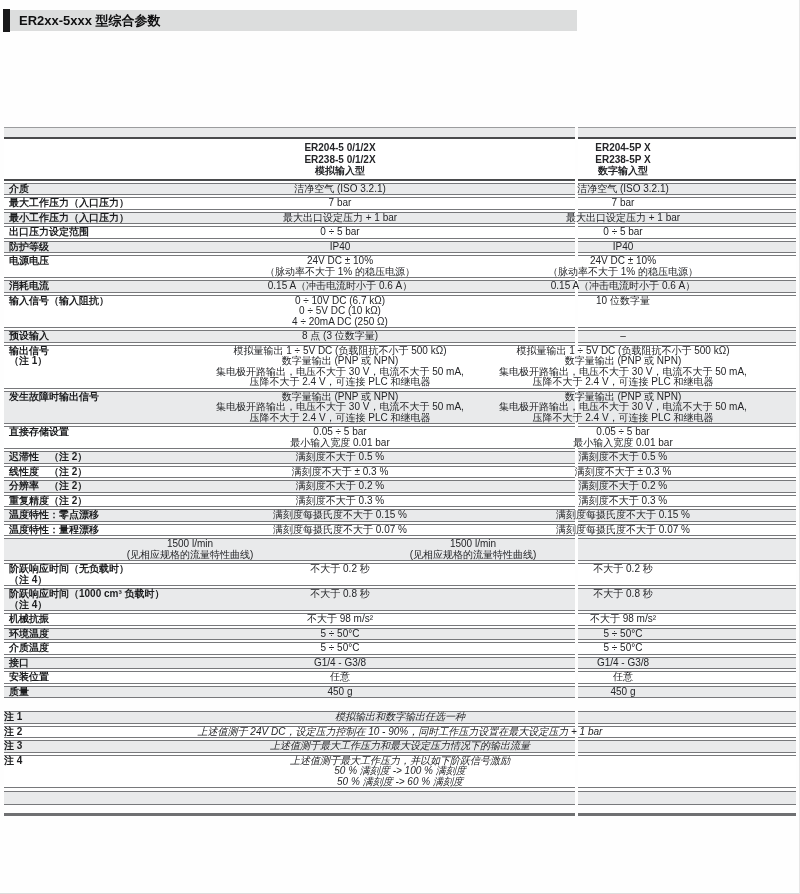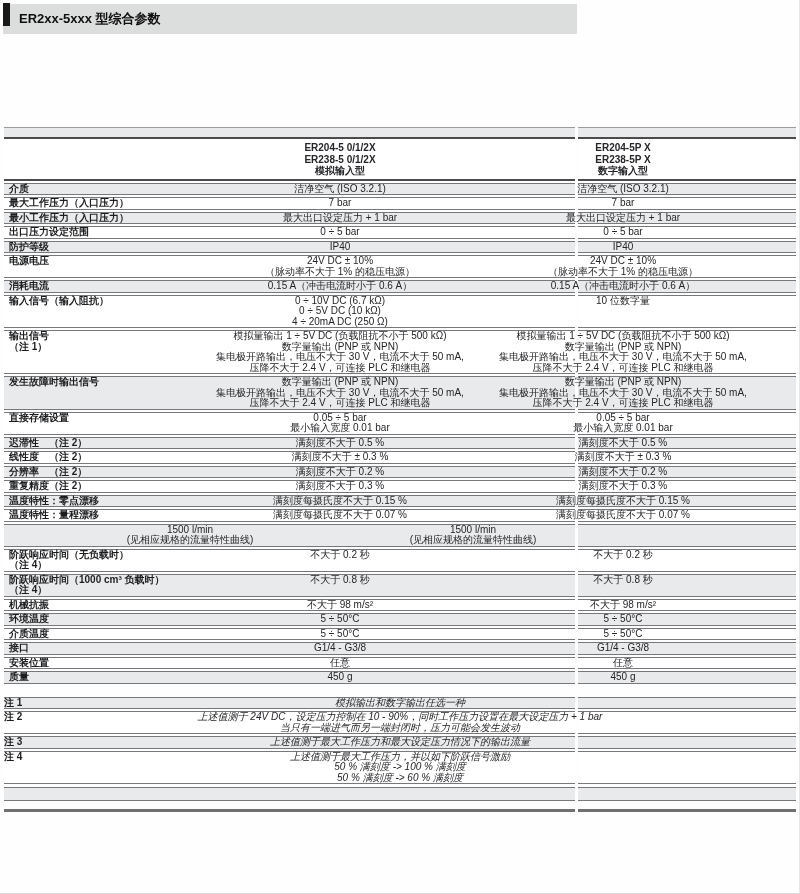--- a/index.html
+++ b/index.html
@@ -10,21 +10,21 @@
     background:#ffffff;
   }
   .page {
     position:relative; width:800px; height:894px;
     background:#fefefe; overflow:hidden;
     border-right:1px solid #e6e6e6; border-bottom:1px solid #dcdcdc;
   }
 
   
   .title-bar {
-    position:absolute; left:3px; top:4px; width:574px; height:30px;
+    position:absolute; left:3px; top:10px; width:574px; height:21px;
     background:var(--title-bar-bg,#dcdddd);
   }
   .accent {
     position:absolute; left:0; top:-1px; width:7px; height:23px;
     background:var(--accent-bar,#19191a);
   }
   .title {
     position:absolute; left:16px; top:50%; transform:translateY(-50%);
     font-size:13px; font-weight:700; color:#0f0f10; white-space:nowrap;
   }
@@ -265,20 +265,38 @@
             <div class="v1">
               <div>0 ÷ 10V DC (6.7 kΩ)</div>
               <div>0 ÷ 5V DC (10 kΩ)</div>
               <div>4 ÷ 20mA DC  (250 Ω)</div>
             </div>
             <div class="v2">
               <div>10 位数字量</div>
             </div>
           </div>
         </div>
+        <div class="row shade">
+          <div class="bg">
+            <div class="cl"></div>
+            <div class="cg"></div>
+            <div class="cr"></div>
+          </div>
+          <div class="content">
+            <div class="lab">
+              <div>预设输入</div>
+            </div>
+            <div class="v1">
+              <div>8 点 (3 位数字量)</div>
+            </div>
+            <div class="v2">
+              <div>–</div>
+            </div>
+          </div>
+        </div>
         <div class="row">
           <div class="bg">
             <div class="cl"></div>
             <div class="cg"></div>
             <div class="cr"></div>
           </div>
           <div class="content">
             <div class="lab">
               <div>输出信号</div>
               <div>（注 1）</div>
@@ -631,21 +649,20 @@
         <div class="row">
           <div class="bg">
             <div class="cl"></div>
             <div class="cg"></div>
             <div class="cr"></div>
           </div>
           <div class="note-content">
             <div class="note-lab">注 2</div>
             <div class="note-val">
               <div>上述值测于 24V DC，设定压力控制在 10 - 90%，同时工作压力设置在最大设定压力 + 1 bar</div>
-              <div>当只有一端进气而另一端封闭时，压力可能会发生波动</div>
             </div>
           </div>
         </div>
         <div class="row shade">
           <div class="bg">
             <div class="cl"></div>
             <div class="cg"></div>
             <div class="cr"></div>
           </div>
           <div class="note-content">

